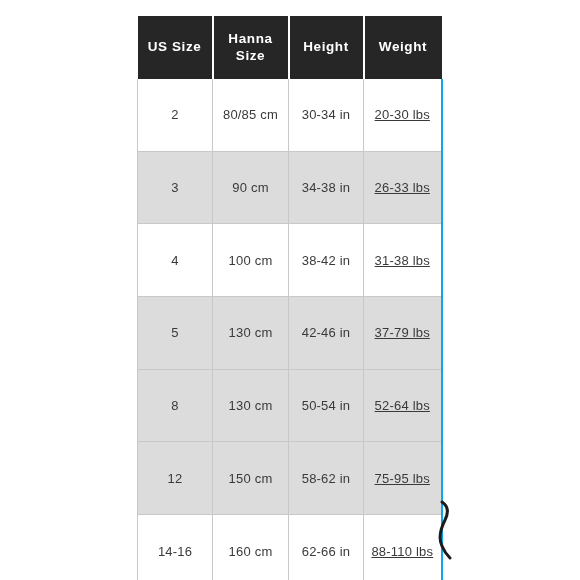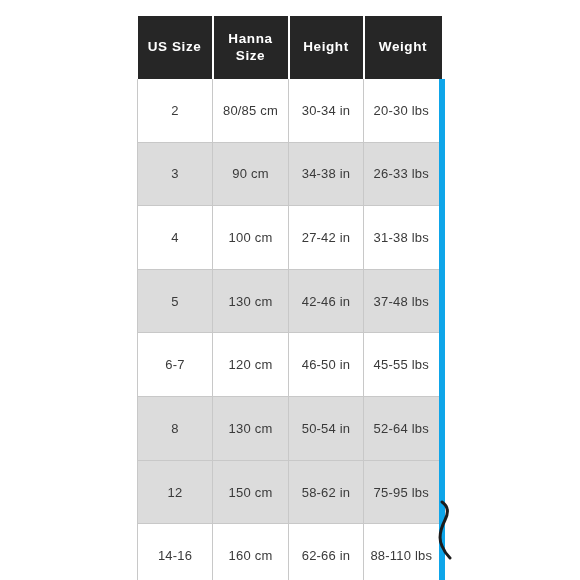--- a/index.html
+++ b/index.html
@@ -64,21 +64,22 @@
     padding: 0 3px;
     border-right: 1px solid #c8c8c8;
     border-bottom: 1px solid #c8c8c8;
     letter-spacing: 0.2px;
     white-space: nowrap;
   }
   tbody tr td:first-child {
     border-left: 1px solid #c8c8c8;
   }
   tbody tr td:last-child {
-    border-right: 6px solid #0ea5e9;
+    border-right: 2px solid #0ea5e9;
+    text-decoration: underline;
   }
 
   tbody tr.row-odd  td { background: #ffffff; }
   tbody tr.row-even td { background: #dcdcdc; }
 
   
   .deco-arc {
     position: absolute;
     left: 426px;
     top: 500px;
@@ -115,34 +116,28 @@
         </tr>
         <tr class="row-even">
           <td>3</td>
           <td>90 cm</td>
           <td>34-38 in</td>
           <td>26-33 lbs</td>
         </tr>
         <tr class="row-odd">
           <td>4</td>
           <td>100 cm</td>
-          <td>27-42 in</td>
+          <td>38-42 in</td>
           <td>31-38 lbs</td>
         </tr>
         <tr class="row-even">
           <td>5</td>
           <td>130 cm</td>
           <td>42-46 in</td>
-          <td>37-48 lbs</td>
-        </tr>
-        <tr class="row-odd">
-          <td>6-7</td>
-          <td>120 cm</td>
-          <td>46-50 in</td>
-          <td>45-55 lbs</td>
+          <td>37-79 lbs</td>
         </tr>
         <tr class="row-even">
           <td>8</td>
           <td>130 cm</td>
           <td>50-54 in</td>
           <td>52-64 lbs</td>
         </tr>
         <tr class="row-even">
           <td>12</td>
           <td>150 cm</td>

